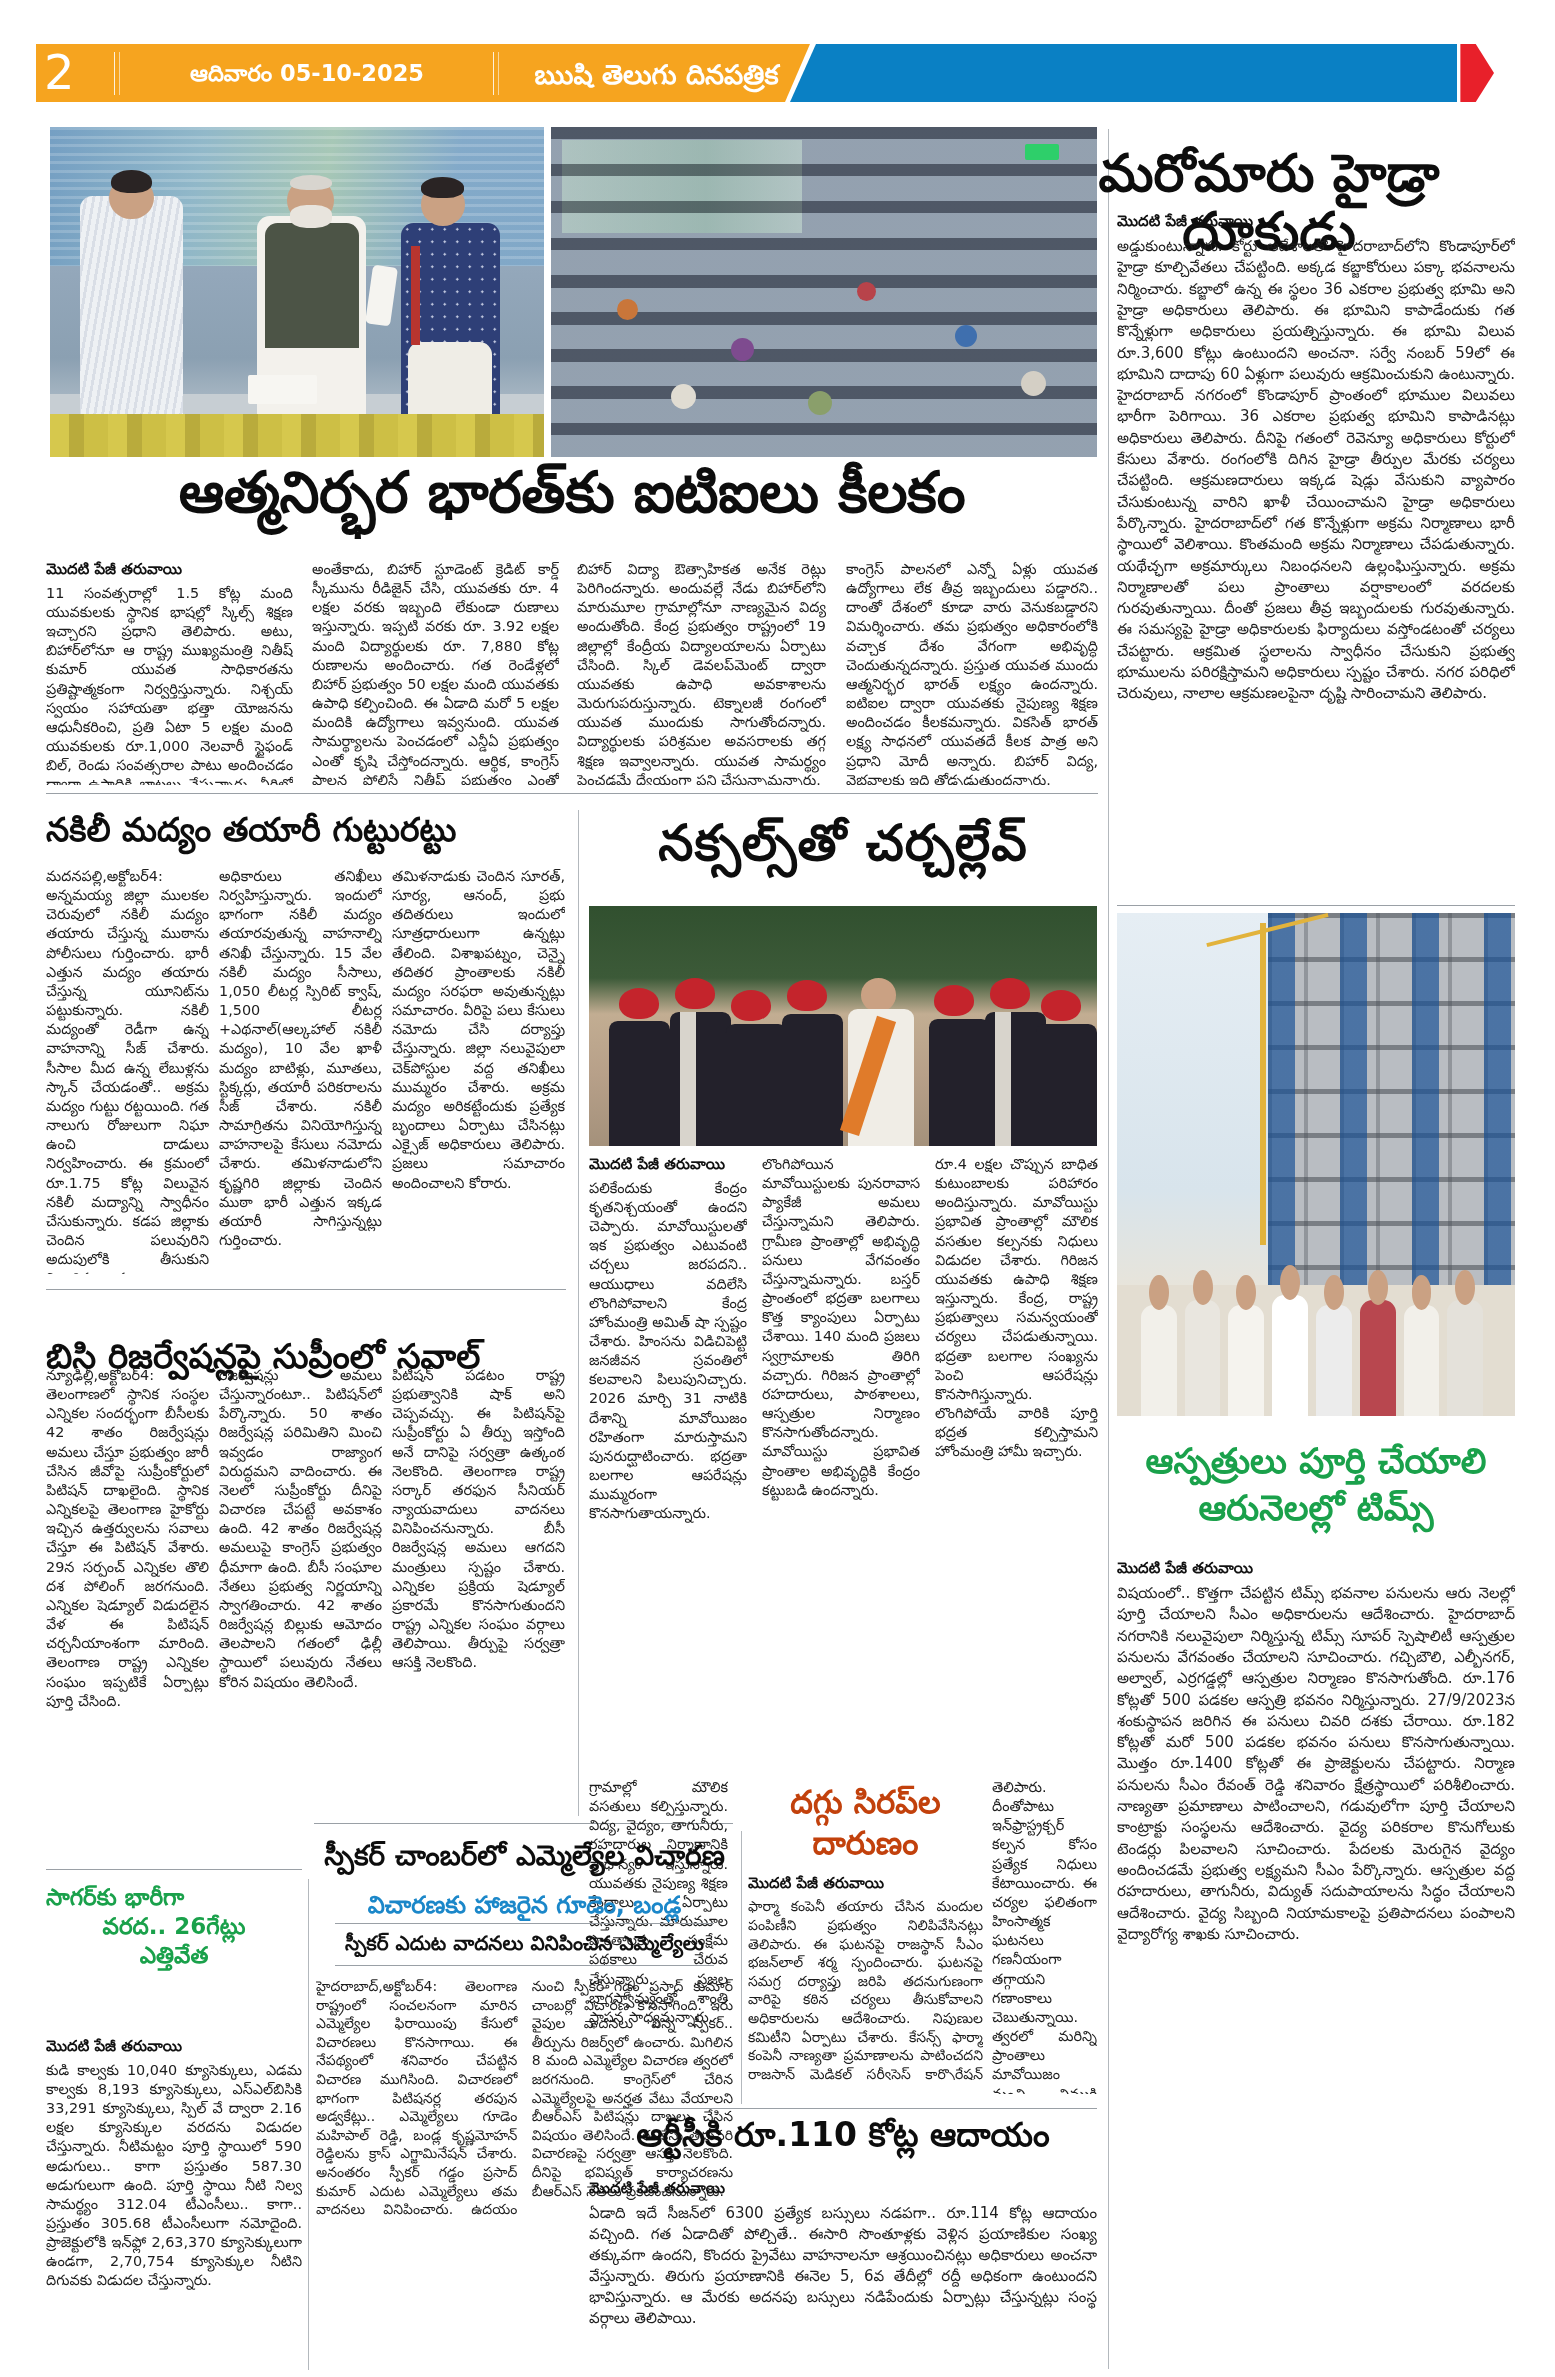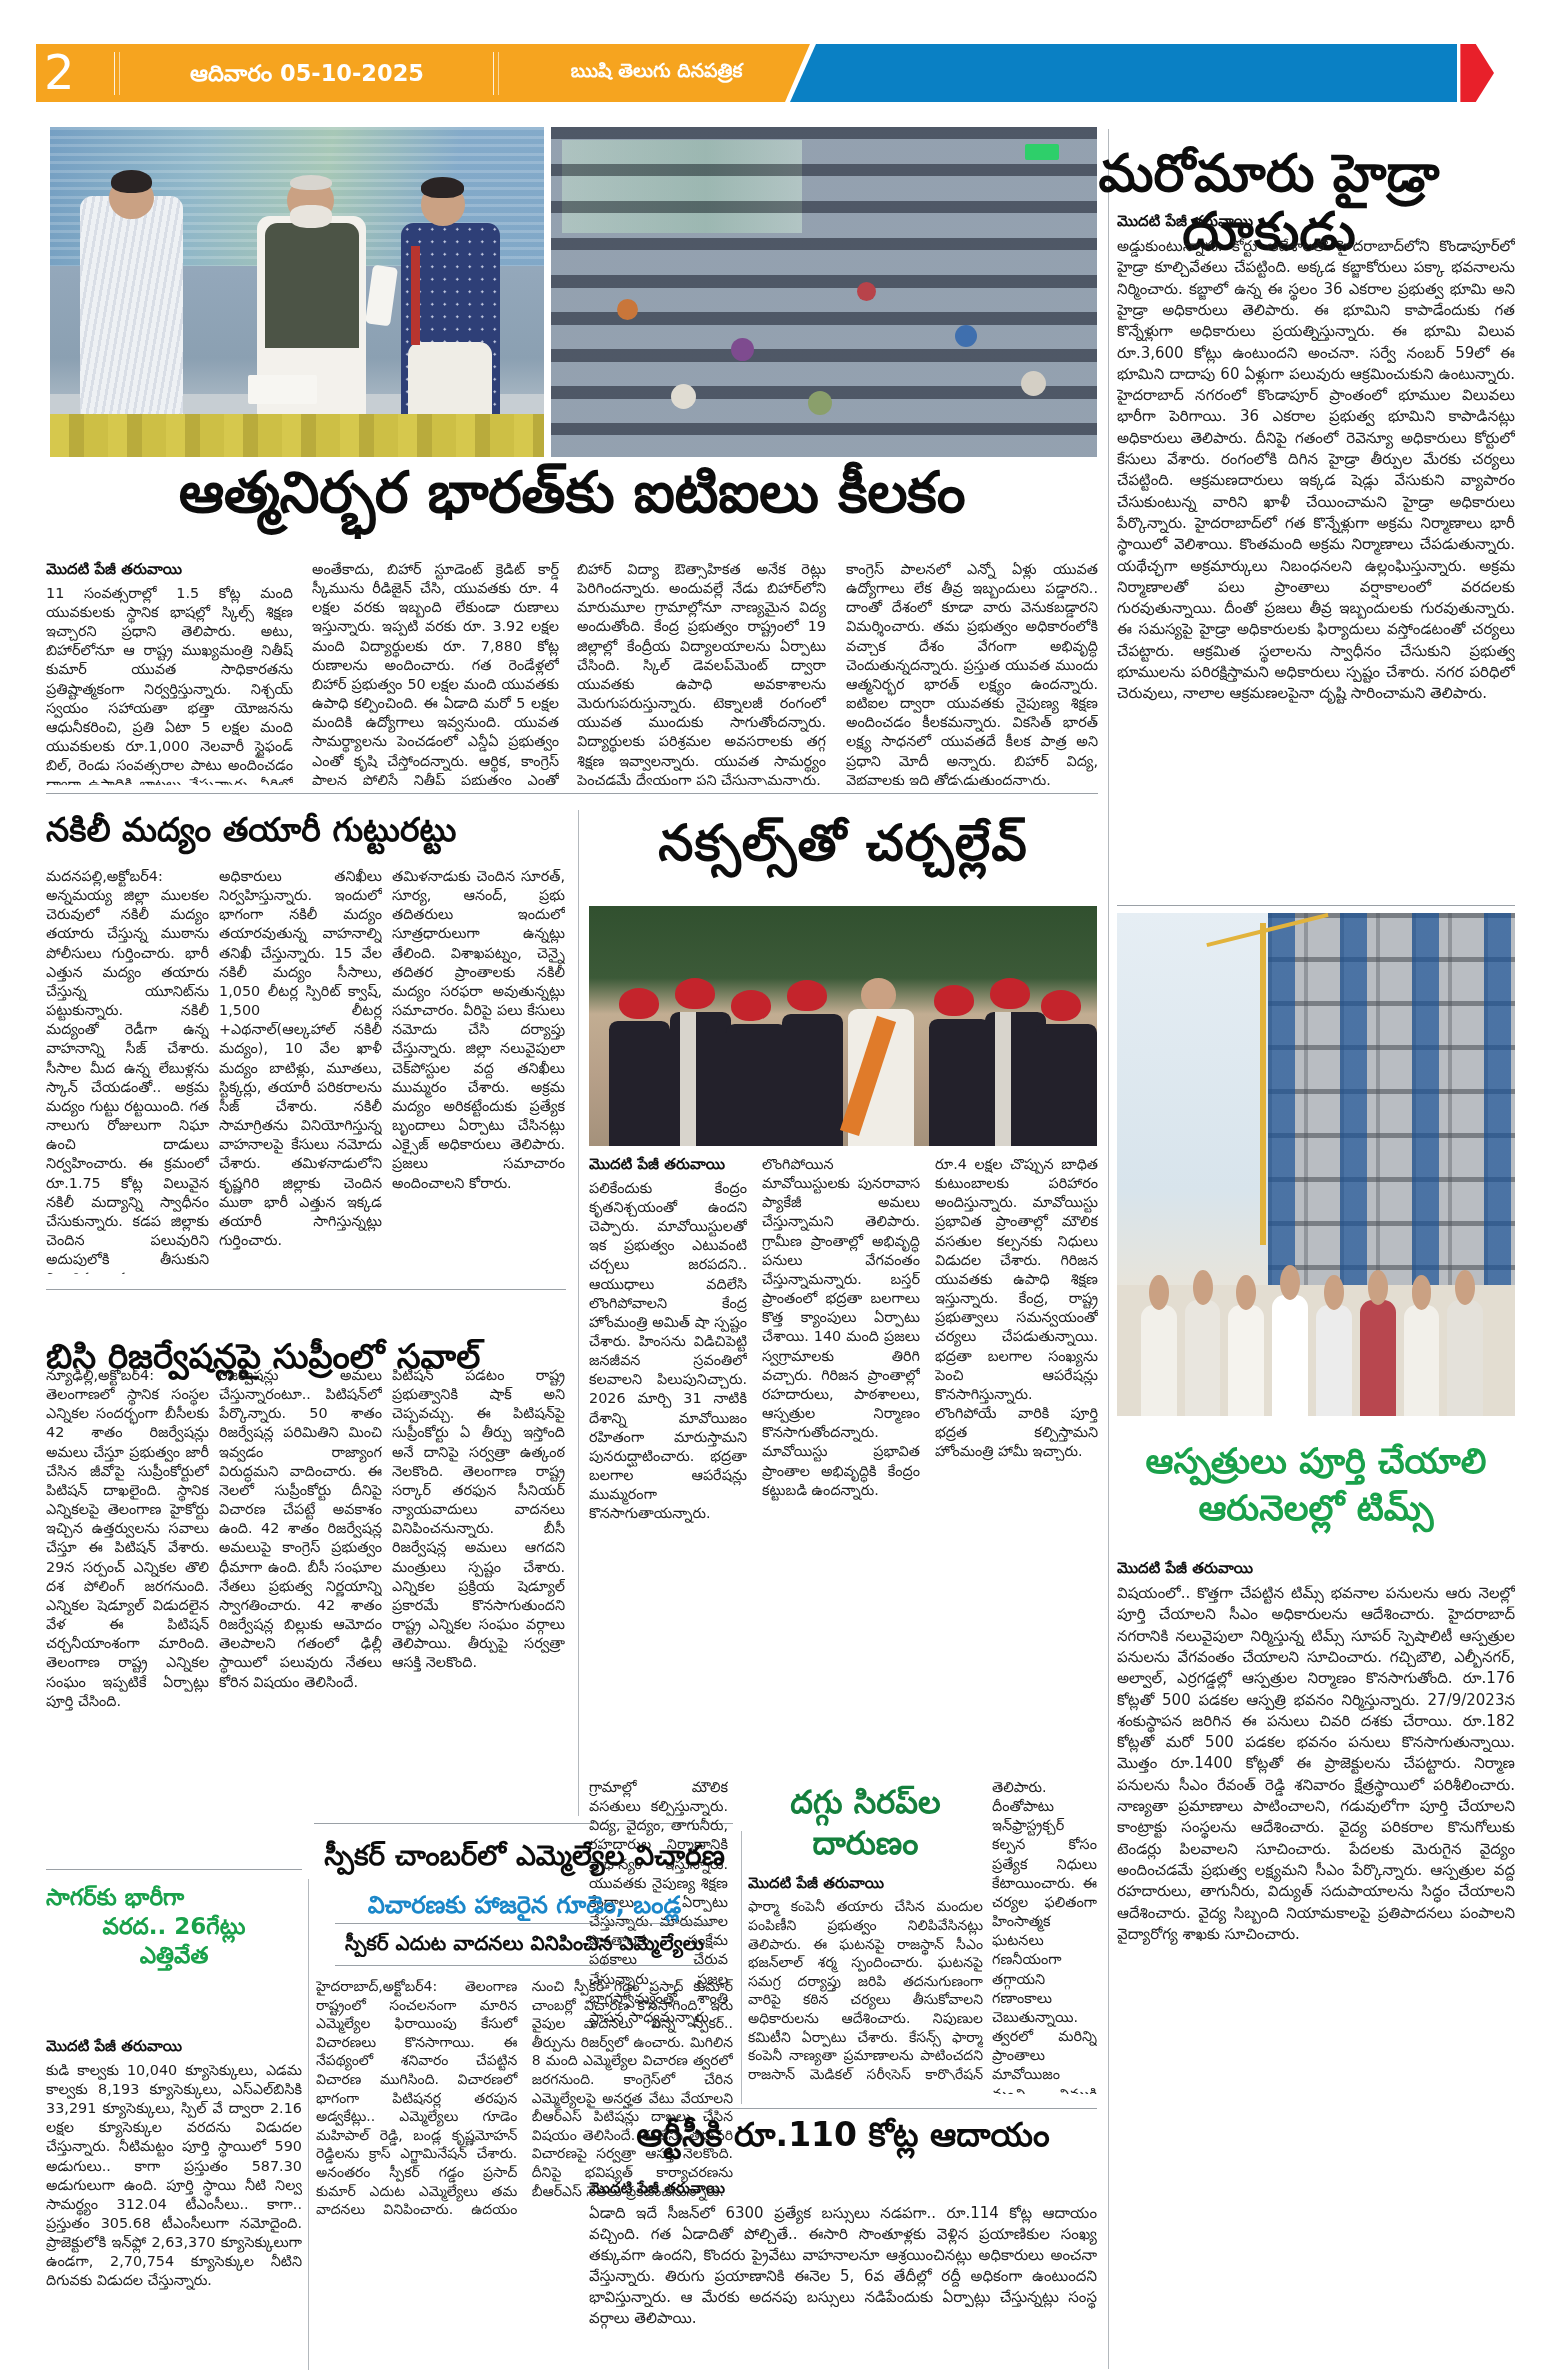--- a/index.html
+++ b/index.html
@@ -11,33 +11,33 @@
               clip-path:polygon(0 0,100% 0,calc(100% - 25px) 100%,0 100%);}
   .hdr-blue{position:absolute;left:790px;top:44px;width:667px;height:58px;background:#0a80c4;
             clip-path:polygon(26px 0,100% 0,100% 100%,0 100%);}
   .hdr-red{position:absolute;left:1446px;top:44px;width:48px;height:58px;background:#e8202a;
            clip-path:polygon(30% 0,62% 0,100% 50%,62% 100%,30% 100%,30% 100%);}
   .pageno{position:absolute;left:44px;top:46px;font-size:48px;color:#ffffff;font-weight:400;line-height:1.1;}
   .hdr-sep{position:absolute;top:52px;width:1.4px;height:43px;background:#ffffffd8;}
   .hdr-sep2{position:absolute;top:52px;width:1.4px;height:43px;background:#ffffff90;}
   .hdr-date{position:absolute;left:144px;top:60px;width:326px;text-align:center;font-size:22.5px;
             font-weight:bold;color:#ffffff;}
-  .hdr-paper{position:absolute;left:508px;top:59px;width:297px;text-align:center;font-size:19px;
+  .hdr-paper{position:absolute;left:508px;top:59px;width:297px;text-align:center;font-size:27px;
              font-weight:bold;color:#ffffff;}
   
   .hrule{position:absolute;height:1.4px;background:#9aa0a6;}
   .vrule{position:absolute;width:1px;background:#b3b8bd;}
   
   .h-main{position:absolute;left:46px;top:461px;width:1052px;text-align:center;font-size:57px;
           font-weight:800;color:#0d0d0d;letter-spacing:-0.5px;line-height:1.1;}
   .h-sec{font-weight:800;color:#0d0d0d;line-height:1.12;}
   .byline{font-weight:bold;font-size:15px;color:#111;margin-bottom:3.8px;}
   .body-col{position:absolute;font-size:14.4px;line-height:1.33;text-align:justify;color:#1d1d1d;overflow:hidden;}
   .green{color:#1aa14b;}
-  .red{color:#15803d;}
+  .red{color:#c2410c;}
   .bluesub{color:#1b87c9;}
   .center{text-align:center;}
   
   .photo{position:absolute;overflow:hidden;background:#9fb2c4;}
   .ph-award{background:linear-gradient(180deg,#a9bccd 0%,#93a7ba 45%,#8ba0b2 70%,#cfd6da 100%);}
   .screen{position:absolute;left:0;top:0;width:100%;height:42%;
           background:linear-gradient(100deg,#6f9cc2 0%,#8fb8c9 30%,#a7c9b4 55%,#7fa8c9 80%);opacity:.9;}
   .screen-stripes{position:absolute;left:0;top:0;width:100%;height:42%;
           background:repeating-linear-gradient(180deg,rgba(255,255,255,.18) 0 2.9px,transparent 2.9px 8.6px);}
   .flowers{position:absolute;left:0;bottom:0;width:100%;height:13%;

